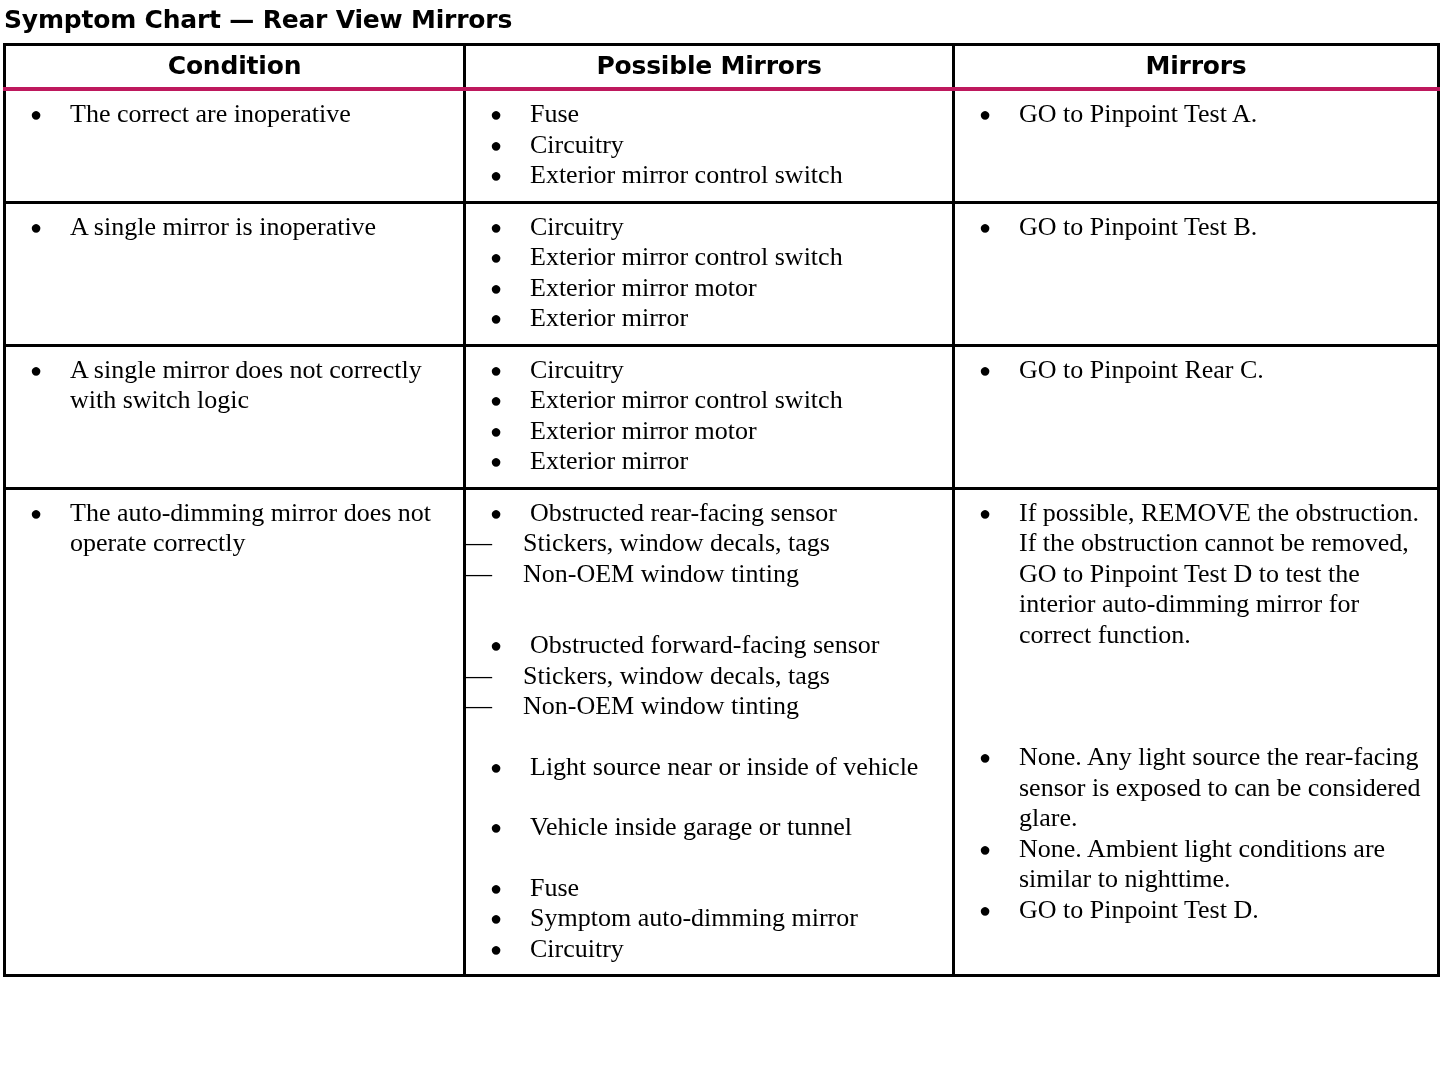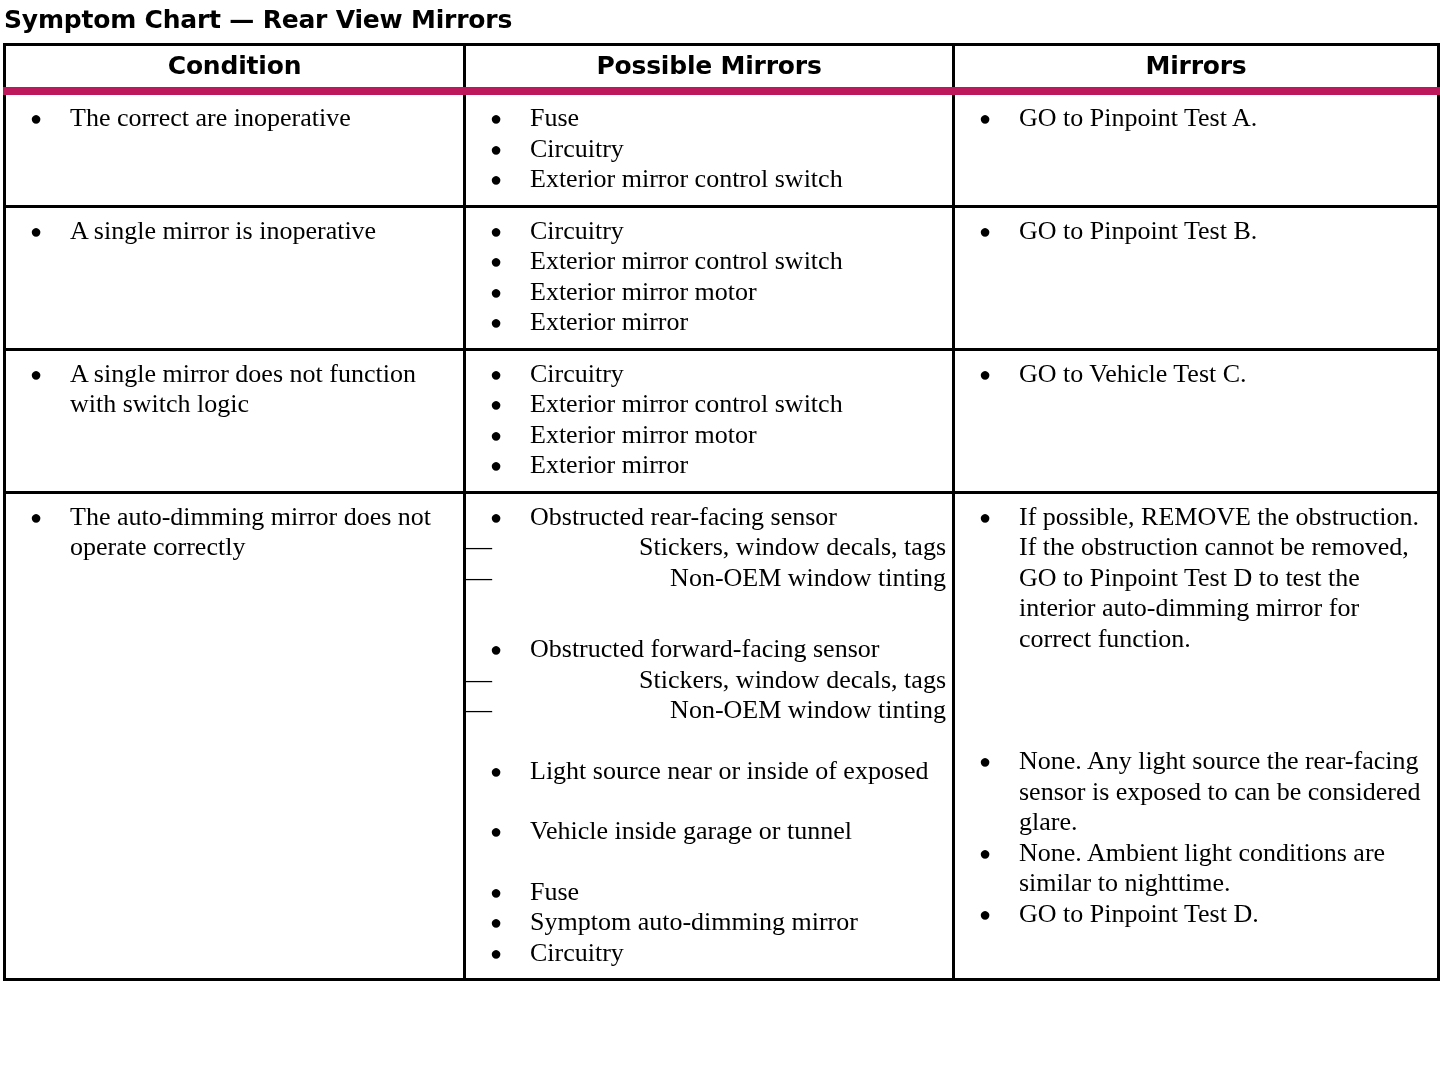--- a/index.html
+++ b/index.html
@@ -39,21 +39,21 @@
     margin-left: 3px;
     margin-top: 8px;
     border: 3px solid #000;
   }
 
   table.symptom-table col.c-condition { width: 460px; }
   table.symptom-table col.c-sources   { width: 489px; }
   table.symptom-table col.c-action    { width: 485px; }
 
   thead th {
-    border-bottom: 8px solid #be185d;
+    border-bottom: 4px solid #be185d;
     border-right: 3px solid #000;
     font-family: "DejaVu Sans", "Liberation Sans", sans-serif;
     font-weight: bold;
     font-size: 25px;
     line-height: 30px;
     letter-spacing: -0.2px;
     text-align: center;
     padding: 5px 0 6px 0;
     vertical-align: middle;
   }
@@ -115,21 +115,21 @@
     padding-left: 57px;
     margin: 0;
   }
   ul.dlist > li > .dash {
     position: absolute;
     left: 0px;
     top: 0;
     font-size: 26px;
     line-height: 30.5px;
   }
-  ul.dlist > li > .dtext { display: block; text-align: right; }
+  ul.dlist > li > .dtext { display: block; }
 
   
   .gap-sm { height: 30px; }
 
   .nested-wrap { padding-left: 0; }
 </style>
 </head>
 <body>
 
 <div class="page">
@@ -233,21 +233,21 @@
               </ul>
             </div>
           </td>
         </tr>
         <tr style="height: 132px;">
           <td>
             <div class="cell-inner">
               <ul class="blist">
                 <li>
                   <span class="bullet">●</span>
-                  <span class="btext">A single mirror does not function with switch logic</span>
+                  <span class="btext">A single mirror does not correctly with switch logic</span>
                 </li>
               </ul>
             </div>
           </td>
           <td>
             <div class="cell-inner">
               <ul class="blist">
                 <li>
                   <span class="bullet">●</span>
                   <span class="btext">Circuitry</span>
@@ -265,21 +265,21 @@
                   <span class="btext">Exterior mirror</span>
                 </li>
               </ul>
             </div>
           </td>
           <td>
             <div class="cell-inner">
               <ul class="blist">
                 <li>
                   <span class="bullet">●</span>
-                  <span class="btext">GO to Vehicle Test C.</span>
+                  <span class="btext">GO to Pinpoint Rear C.</span>
                 </li>
               </ul>
             </div>
           </td>
         </tr>
         <tr>
           <td>
             <div class="cell-inner">
               <ul class="blist">
                 <li>
@@ -320,21 +320,21 @@
                     </li>
                     <li>
                       <span class="dash">—</span>
                       <span class="dtext">Non-OEM window tinting</span>
                     </li>
                   </ul>
                 </div>
                 <div class="gap-sm"></div>
                 <li>
                   <span class="bullet">●</span>
-                  <span class="btext">Light source near or inside of exposed</span>
+                  <span class="btext">Light source near or inside of vehicle</span>
                 </li>
                 <div class="gap-sm"></div>
                 <li>
                   <span class="bullet">●</span>
                   <span class="btext">Vehicle inside garage or tunnel</span>
                 </li>
                 <div class="gap-sm"></div>
                 <li>
                   <span class="bullet">●</span>
                   <span class="btext">Fuse</span>

